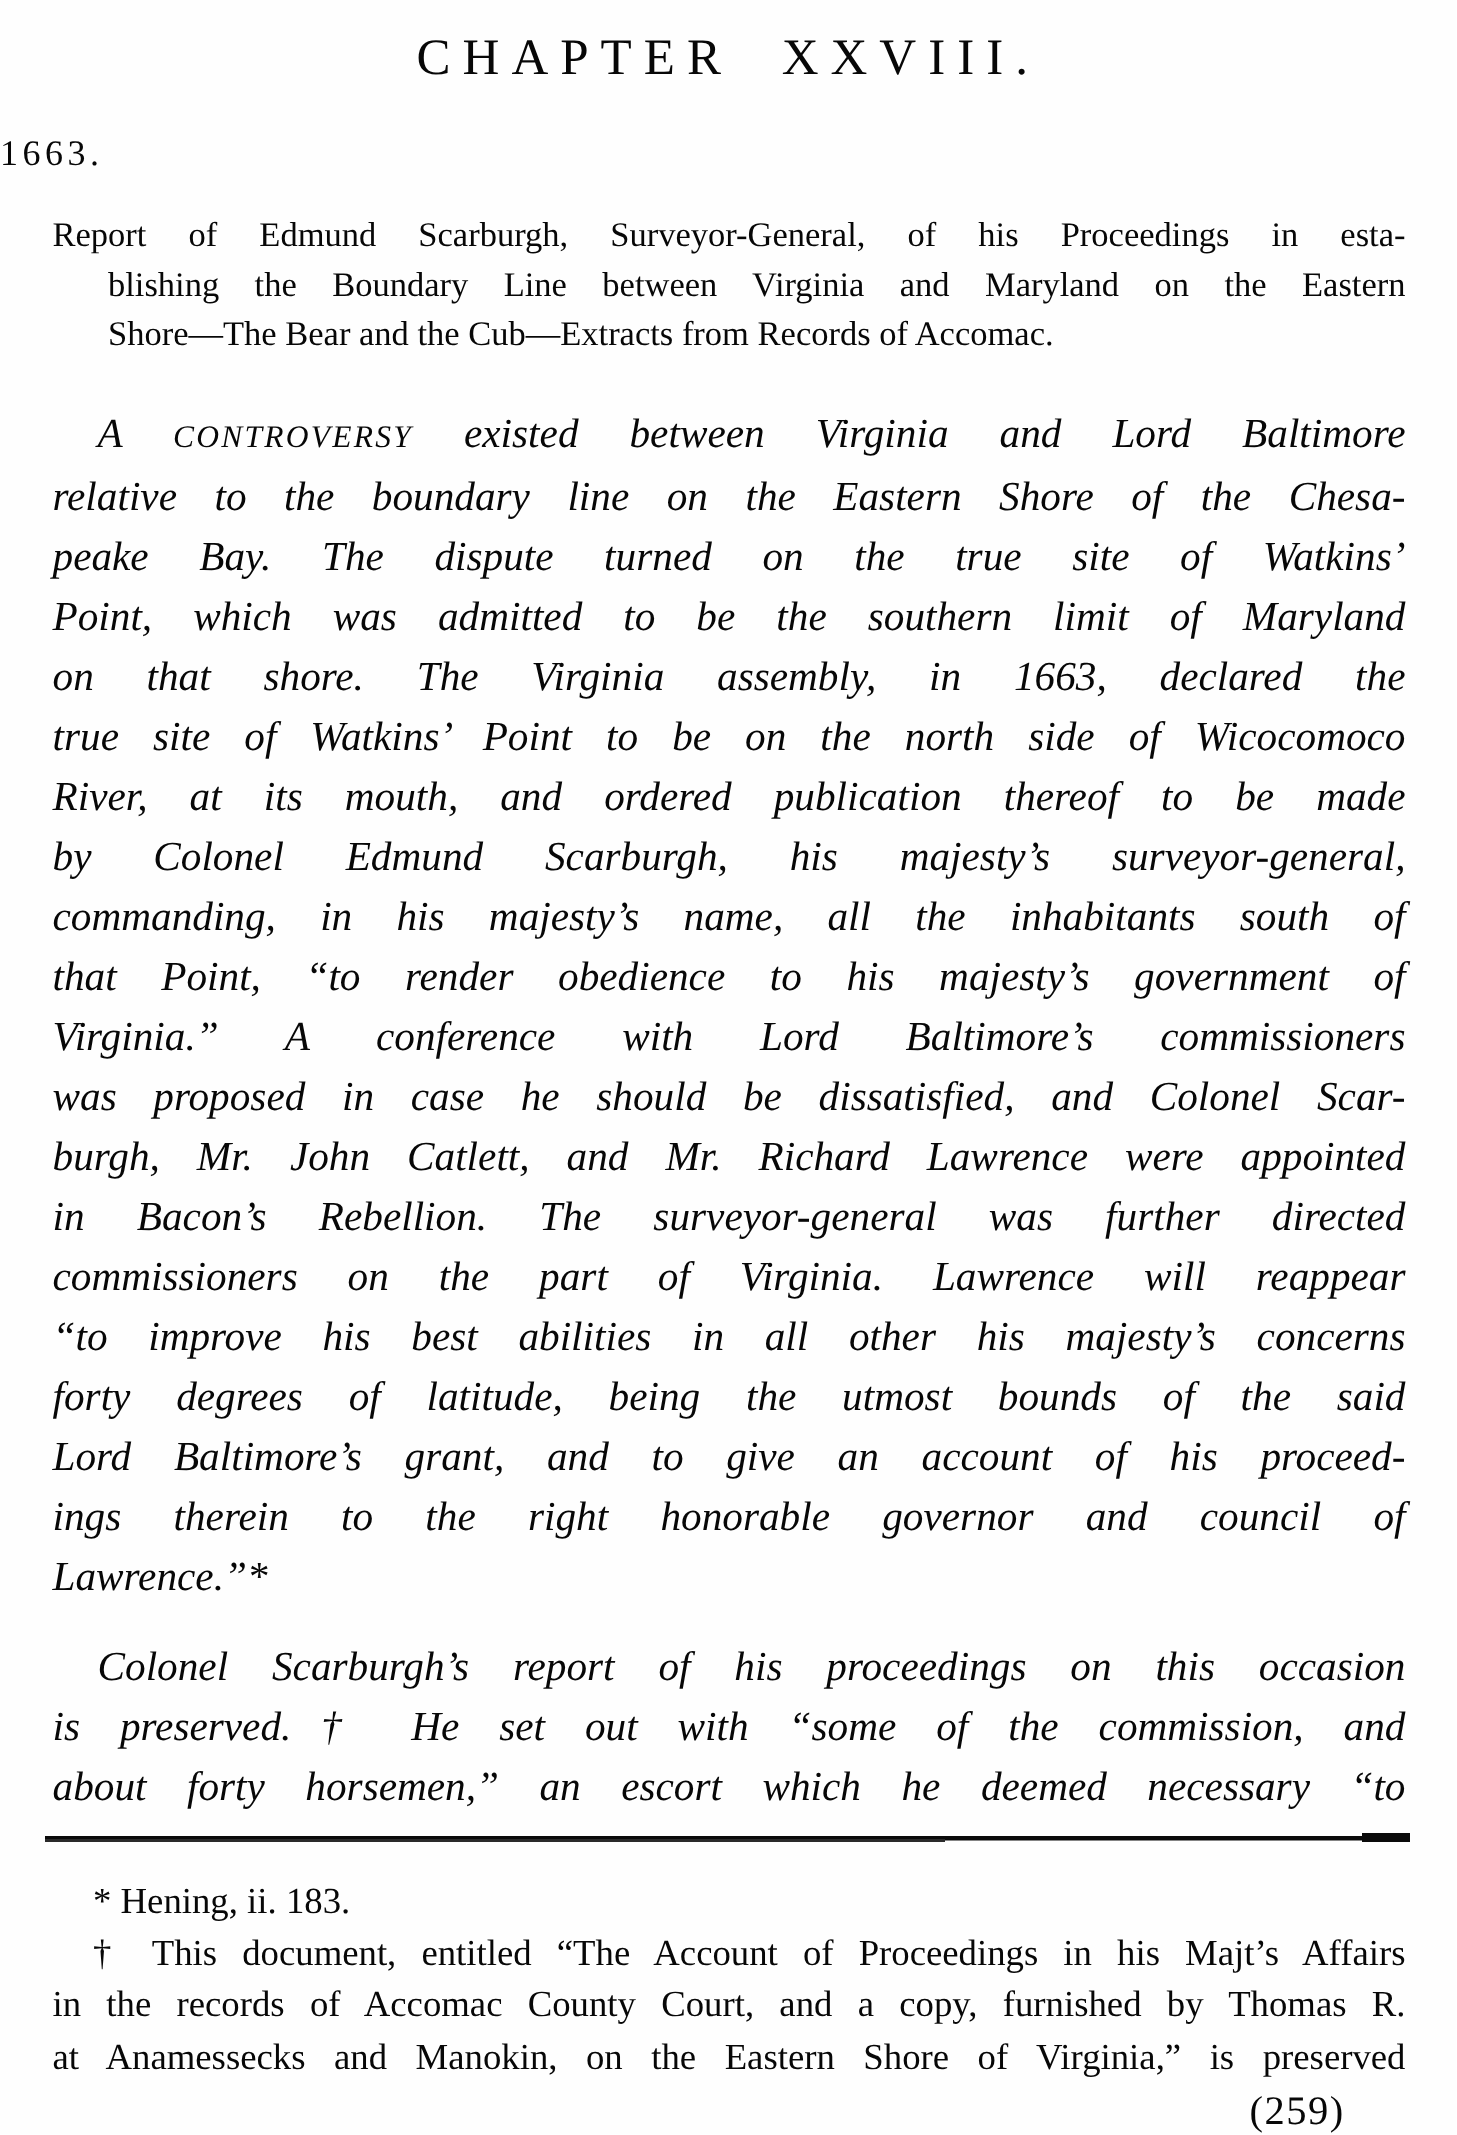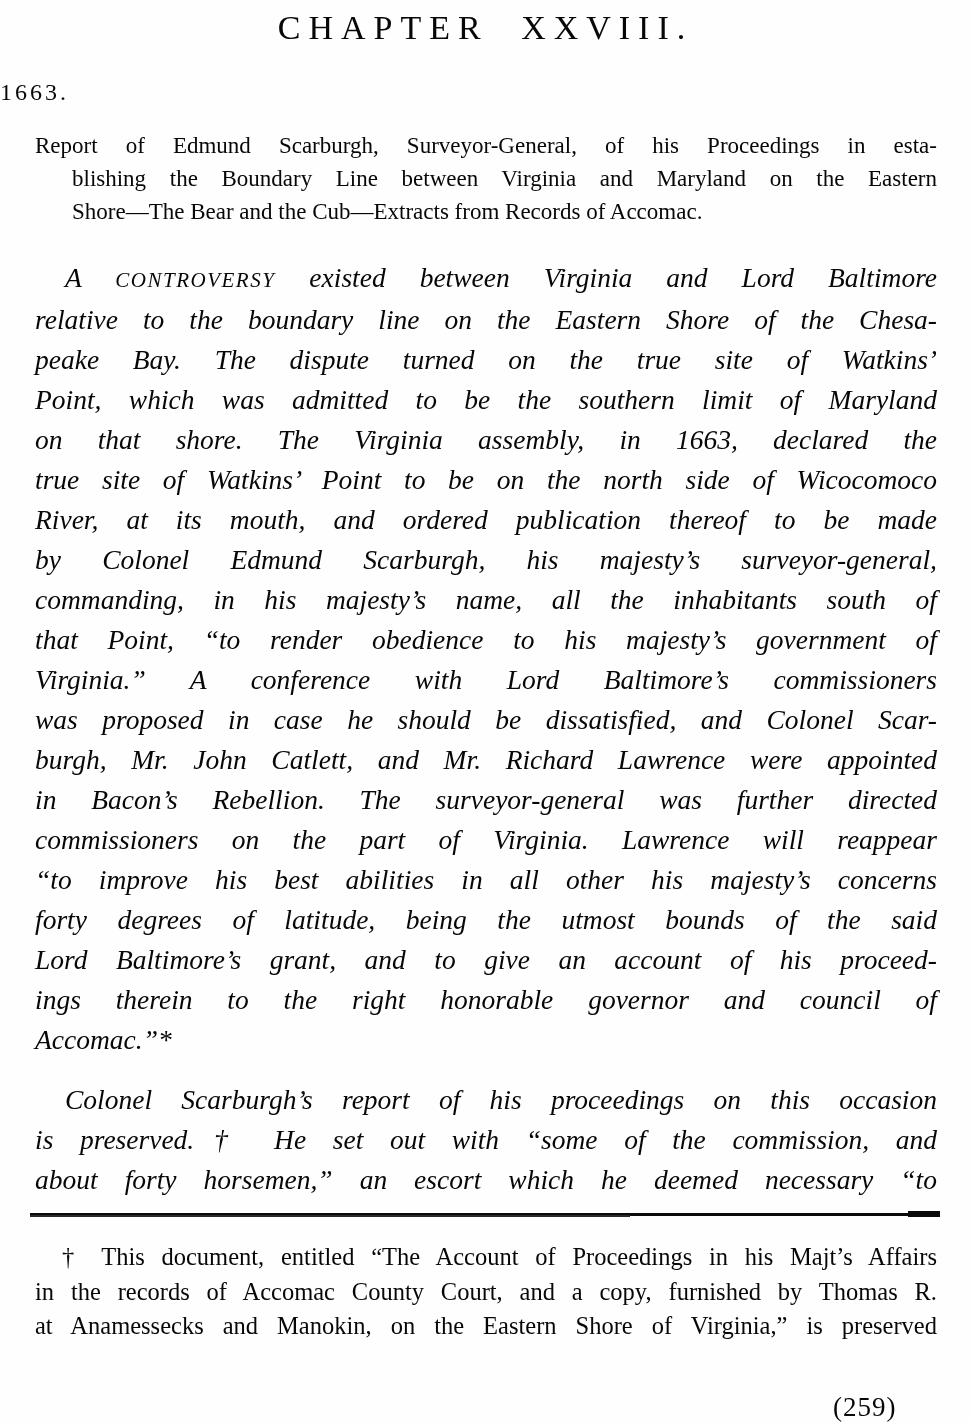--- a/index.html
+++ b/index.html
@@ -12,21 +12,21 @@
     width: 971px;
     height: 1423px;
     background: #fefefe;
     color: #070707;
     font-family: "Liberation Serif", "DejaVu Serif", serif;
     overflow: hidden;
     box-sizing: border-box;
   }
   .chapter-heading {
     margin: 0;
-    padding-top: 9px;
+    padding-top: 20px;
     text-align: center;
     font-size: 34px;
     font-weight: normal;
     letter-spacing: 8px;
     word-spacing: 16px;
     line-height: 38px;
   }
   .chapter-year {
     margin: 0;
     padding-top: 32px;
@@ -137,35 +137,38 @@
       <div class="bline">that Point, “to render obedience to his majesty’s government of</div>
       <div class="bline">Virginia.”  A conference with Lord Baltimore’s commissioners</div>
       <div class="bline">was proposed in case he should be dissatisfied, and Colonel Scar-</div>
       <div class="bline">burgh, Mr. John Catlett, and Mr. Richard Lawrence were appointed</div>
       <div class="bline">in Bacon’s Rebellion.  The surveyor-general was further directed</div>
       <div class="bline">commissioners on the part of Virginia.  Lawrence will reappear</div>
       <div class="bline">“to improve his best abilities in all other his majesty’s concerns</div>
       <div class="bline">forty degrees of latitude, being the utmost bounds of the said</div>
       <div class="bline">Lord Baltimore’s grant, and to give an account of his proceed-</div>
       <div class="bline">ings therein to the right honorable governor and council of</div>
-      <div class="bline noj">Accomac.”*</div>
+      <div class="bline noj">Lawrence.”*</div>
     </div>
 
     <div class="para2">
       <div class="bline findent">Colonel Scarburgh’s report of his proceedings on this occasion</div>
       <div class="bline">is preserved.†  He set out with “some of the commission, and</div>
       <div class="bline">about forty horsemen,” an escort which he deemed necessary “to</div>
     </div>
 
   </div>
 
   <div class="footnote-separator"></div>
 
   <div class="footnotes">
     <div class="footnote">
+      <div class="fn-line findent plain">* Hening, ii. 183.</div>
+    </div>
+    <div class="footnote">
       <div class="fn-line findent">† This document, entitled “The Account of Proceedings in his Majt’s Affairs</div>
       <div class="fn-line">in the records of Accomac County Court, and a copy, furnished by Thomas R.</div>
       <div class="fn-line">at Anamessecks and Manokin, on the Eastern Shore of Virginia,” is preserved</div>
     </div>
   </div>
 
   <div class="page-number">(259)</div>
 
 </div>
 

